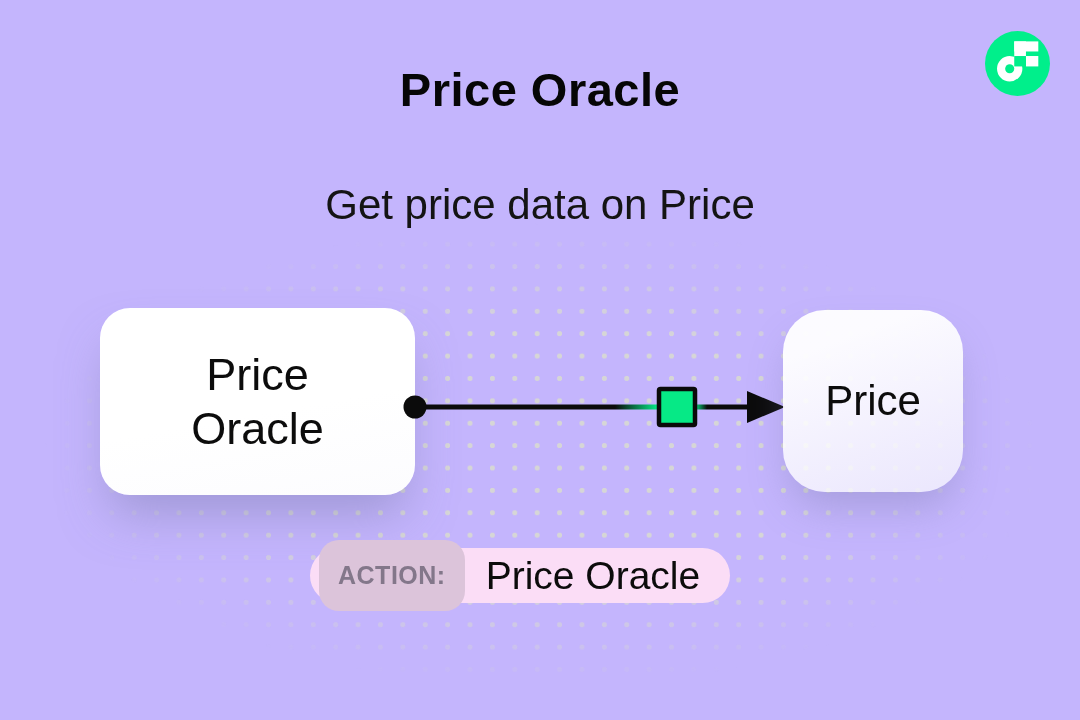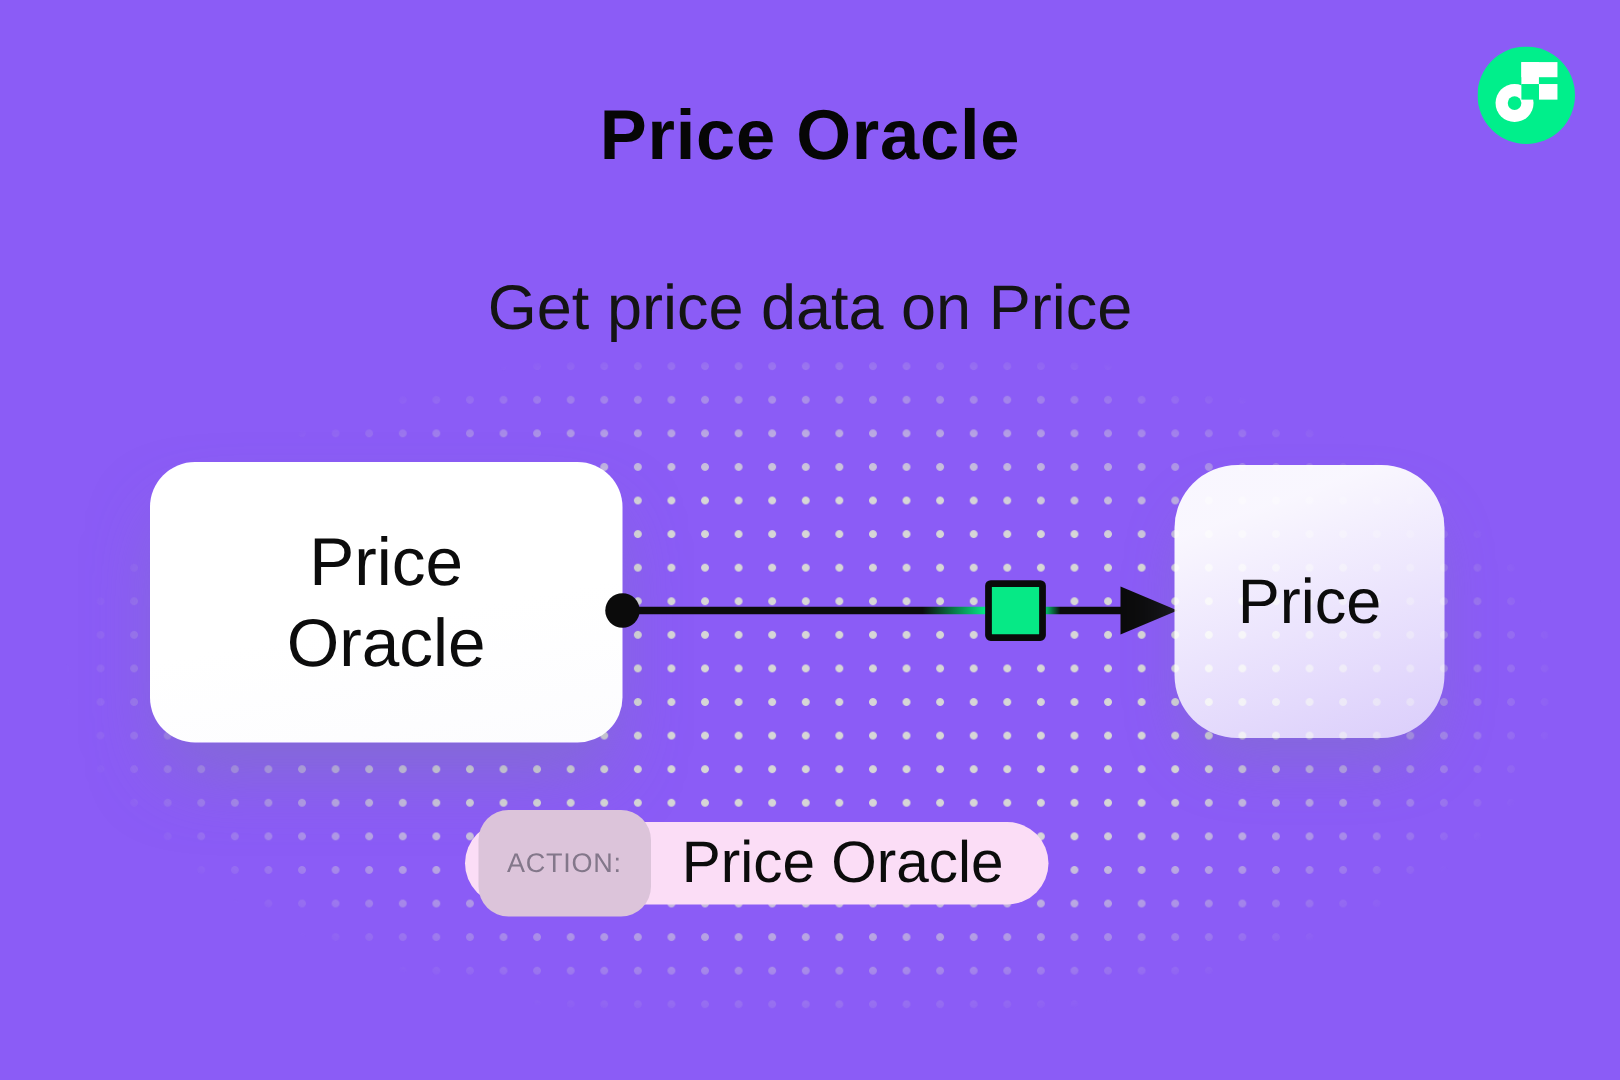--- a/index.html
+++ b/index.html
@@ -5,21 +5,21 @@
   html,body{margin:0;padding:0;}
   body{
     width:1080px;height:720px;
     font-family:"Liberation Sans", sans-serif;
     background:#efefef;
     overflow:hidden;
   }
   .canvas{
     position:relative;
     width:1080px;height:720px;
-    background:#8b5cf6;
+    background:#c4b5fd;
   }
   
   .dots{
     position:absolute;inset:0;
     background-image:radial-gradient(circle, #d6d6d6 2.3px, rgba(214,214,214,0) 2.9px);
     background-size:22.4px 22.4px;
     background-position:11px 9px;
     -webkit-mask-image:radial-gradient(ellipse 500px 232px at 543px 455px, #000 55%, transparent 100%);
     mask-image:radial-gradient(ellipse 500px 232px at 543px 455px, #000 55%, transparent 100%);
   }
@@ -84,22 +84,22 @@
     border-radius:28px;
     background:#fbddf6;
   }
   .action-label{
     display:flex;align-items:center;
     height:39px;
     padding:16px 19px;
     border-radius:20px;
     background:#dcc4da;
     color:#83778a;
-    font-size:18px;
-    font-weight:400;
+    font-size:25px;
+    font-weight:700;
     letter-spacing:0.5px;
   }
   .action-value{
     margin-left:21px;
     font-size:39px;
     color:#0c0c0c;
   }
 </style>
 </head>
 <body>

